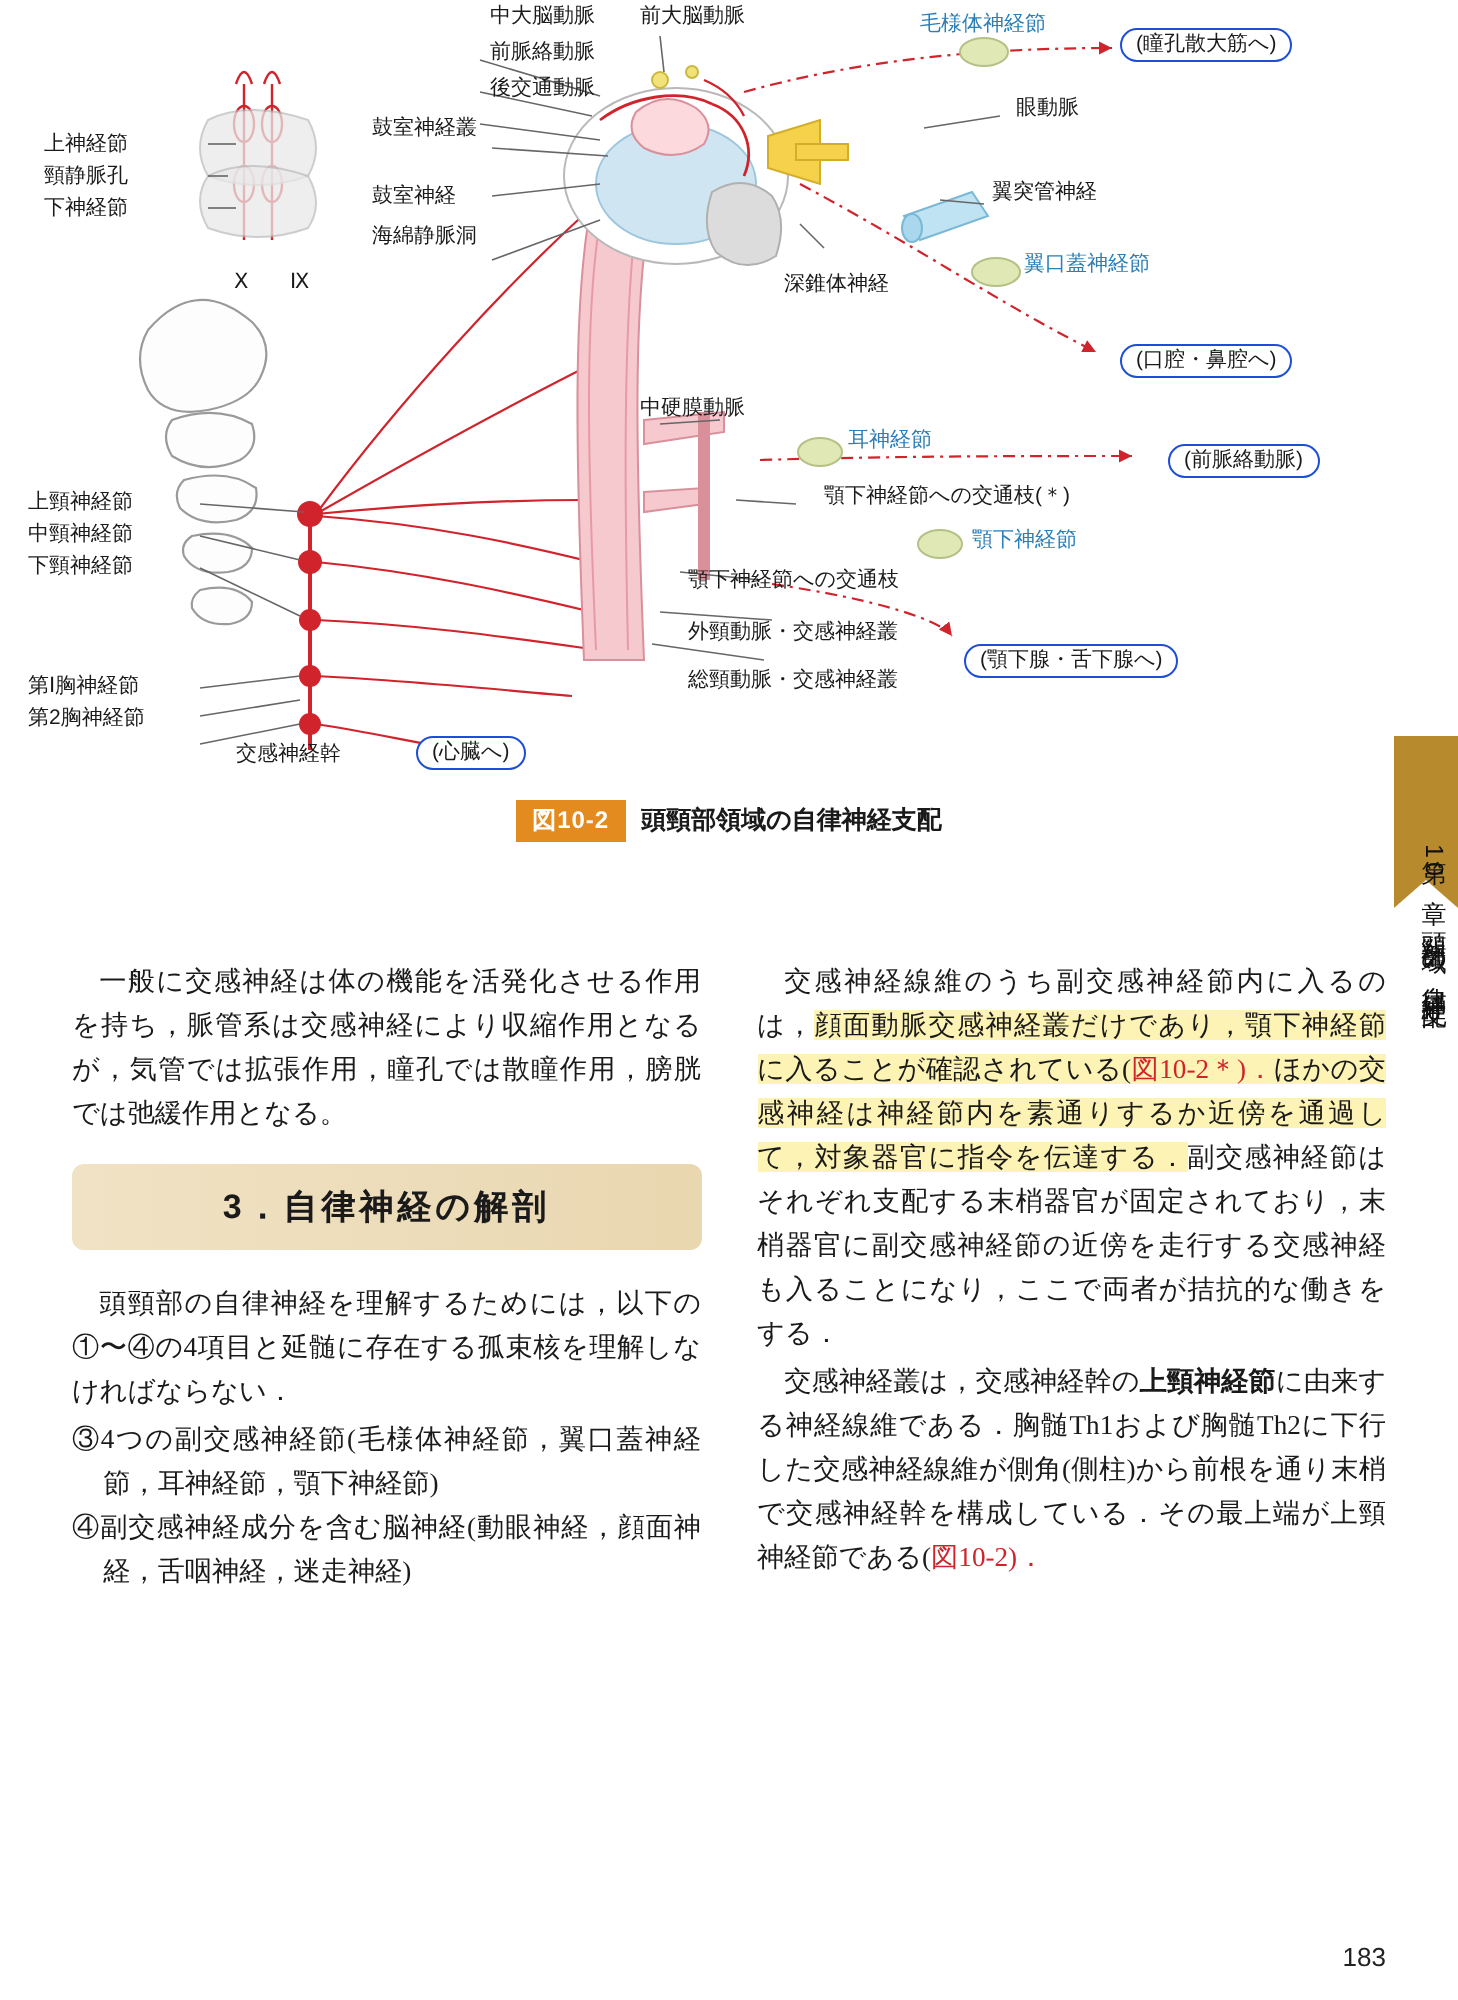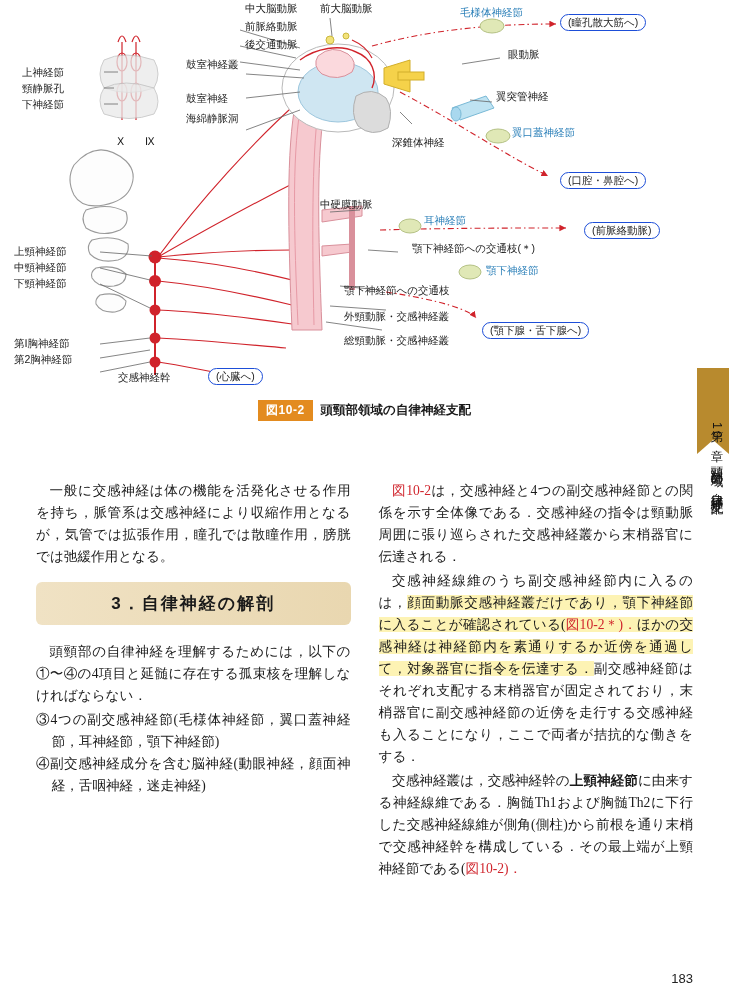--- a/index.html
+++ b/index.html
@@ -327,21 +327,20 @@
 
       <p class="ind">頭頸部の自律神経を理解するためには，以下の①〜④の4項目と延髄に存在する孤束核を理解しなければならない．</p>
 
       <ol class="items">
         <li><span class="marker">③</span><span>4つの副交感神経節(毛様体神経節，翼口蓋神経節，耳神経節，顎下神経節)</span></li>
         <li><span class="marker">④</span><span>副交感神経成分を含む脳神経(動眼神経，顔面神経，舌咽神経，迷走神経)</span></li>
       </ol>
     </div>
 
     <div class="col">
-      <p class="ind"><span class="accent">図10-2</span><span>は，交感神経と4つの副交感神経節との関係を示す全体像である．交感神経の指令は頸動脈周囲に張り巡らされた交感神経叢から末梢器官に伝達される．</span></p>
 
       <p class="ind"><span>交感神経線維のうち副交感神経節内に入るのは，</span><span class="hl">顔面動脈交感神経叢だけであり，顎下神経節に入ることが確認されている(</span><span class="hl accent">図10-2＊)．</span><span class="hl">ほかの交感神経は神経節内を素通りするか近傍を通過して，対象器官に指令を伝達する．</span><span>副交感神経節はそれぞれ支配する末梢器官が固定されており，末梢器官に副交感神経節の近傍を走行する交感神経も入ることになり，ここで両者が拮抗的な働きをする．</span></p>
 
       <p class="ind"><span>交感神経叢は，交感神経幹の</span><span style="font-weight:bold;">上頸神経節</span><span>に由来する神経線維である．胸髄Th1および胸髄Th2に下行した交感神経線維が側角(側柱)から前根を通り末梢で交感神経幹を構成している．その最上端が上頸神経節である(</span><span class="accent">図10-2)．</span></p>
     </div>
   </div>
 
   <div class="page-num">183</div>
 </div>
 

